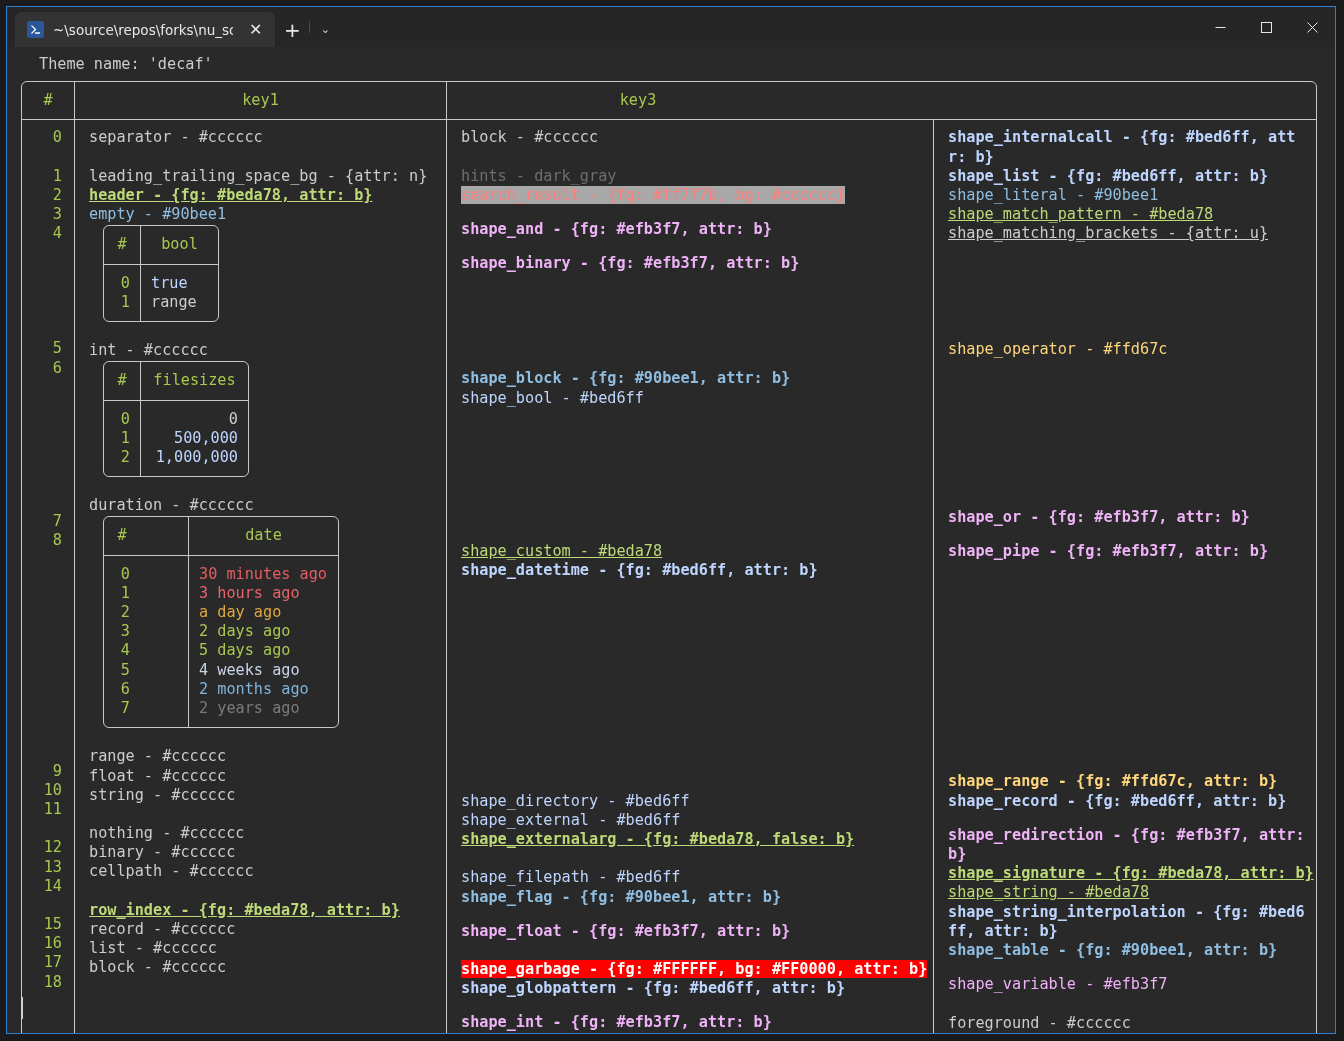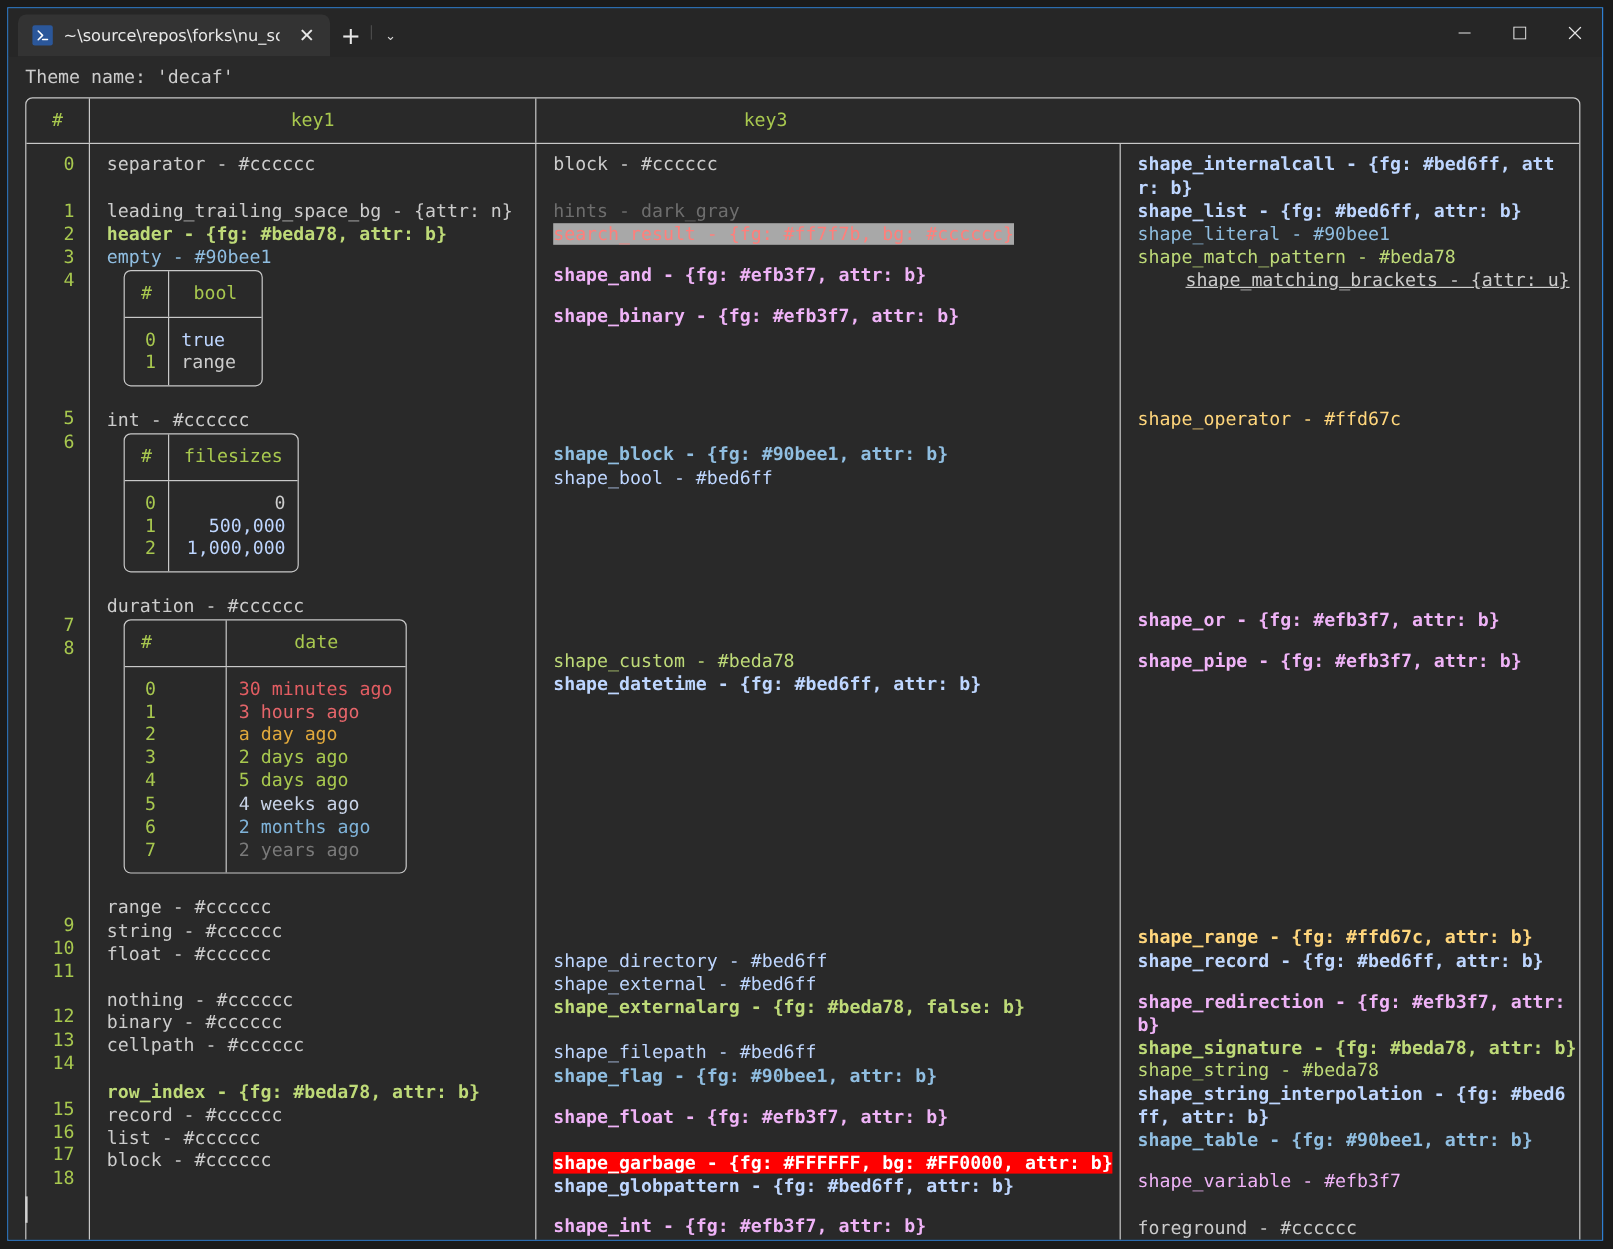--- a/index.html
+++ b/index.html
@@ -123,21 +123,21 @@
     background: #292929;
     color: #cccccc;
     font-family: "DejaVu Sans Mono", monospace;
     font-size: 15.2px;
     line-height: 19.2px;
     padding: 8px 0 0 0;
     position: relative;
     overflow: hidden;
   }
   .line {
-    padding-left: 14px;
+    padding-left: 32px;
     white-space: pre;
   }
 
   
   #outer-table {
     margin: 7px 0 0 14px;
     width: 1296px;
     box-sizing: border-box;
     border: 1px solid #c8c8c8;
     border-radius: 6px;
@@ -167,28 +167,28 @@
 
   .row { height: 19.2px; white-space: pre; }
   .row.blank { }
   .idxnum { color: #a8c84f; }
 
   
   .wrap { white-space: pre-wrap; word-break: break-all; }
 
   
   .t-white   { color: #cccccc; }
-  .t-green   { color: #beda78; }
+  .t-green   { color: #beda78; text-decoration: underline; }
   .t-blue    { color: #90bee1; }
   .t-lblue   { color: #bed6ff; }
   .t-pink    { color: #efb3f7; margin-top: 15px; }
   .t-yellow  { color: #ffd67c; }
   .t-gray    { color: #6e6e6e; }
   .b { font-weight: bold; }
-  .u { text-decoration: underline; text-align: right; }
+  .u { text-decoration: underline; }
   .hl-search { background: #a8a8a8; color: #ff7f7b; }
   .hl-garbage { background: #ff0000; color: #ffffff; font-weight: bold; }
 
   
   .ntable {
     display: inline-block;
     border: 1px solid #c8c8c8;
     border-radius: 6px;
     margin: 1px 0 0 14px;
     vertical-align: top;
@@ -401,22 +401,22 @@
                 <div class="nrow" style="color:#a8c84f">5 days ago</div>
                 <div class="nrow" style="color:#c9d4e8">4 weeks ago</div>
                 <div class="nrow" style="color:#7fb3d9">2 months ago</div>
                 <div class="nrow" style="color:#7a7a7a">2 years ago</div>
               </div>
             </div>
           </div>
 
           <div class="row blank"> </div>
           <div class="row t-white">range - #cccccc</div>
+          <div class="row t-white">float - #cccccc</div>
           <div class="row t-white">string - #cccccc</div>
-          <div class="row t-white">float - #cccccc</div>
           <div class="row blank"> </div>
           <div class="row t-white">nothing - #cccccc</div>
           <div class="row t-white">binary - #cccccc</div>
           <div class="row t-white">cellpath - #cccccc</div>
           <div class="row blank"> </div>
           <div class="row t-green b">row_index - {fg: #beda78, attr: b}</div>
           <div class="row t-white">record - #cccccc</div>
           <div class="row t-white">list - #cccccc</div>
           <div class="row t-white">block - #cccccc</div>
         </div>

